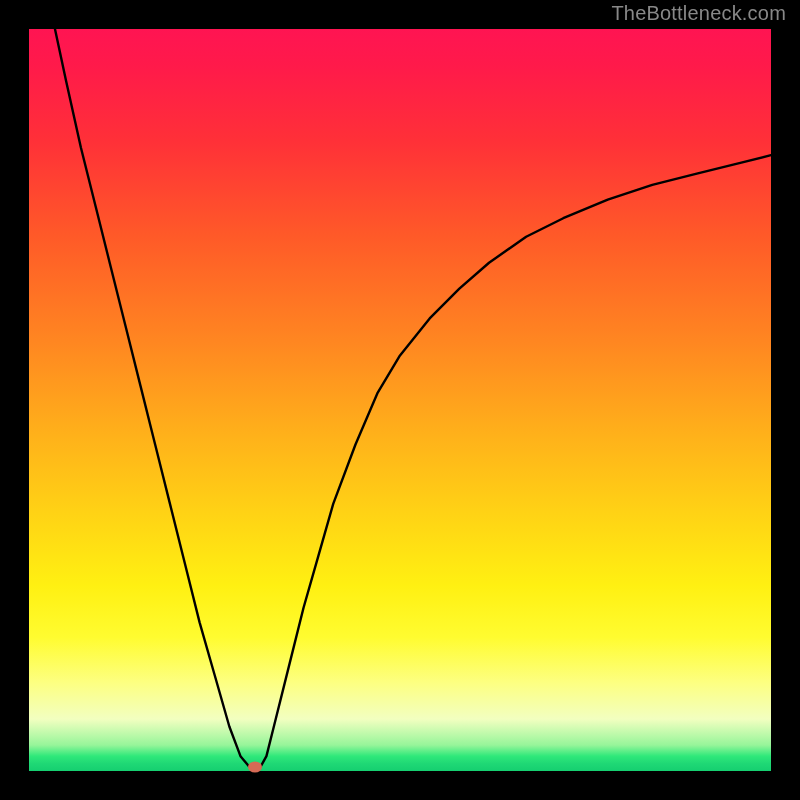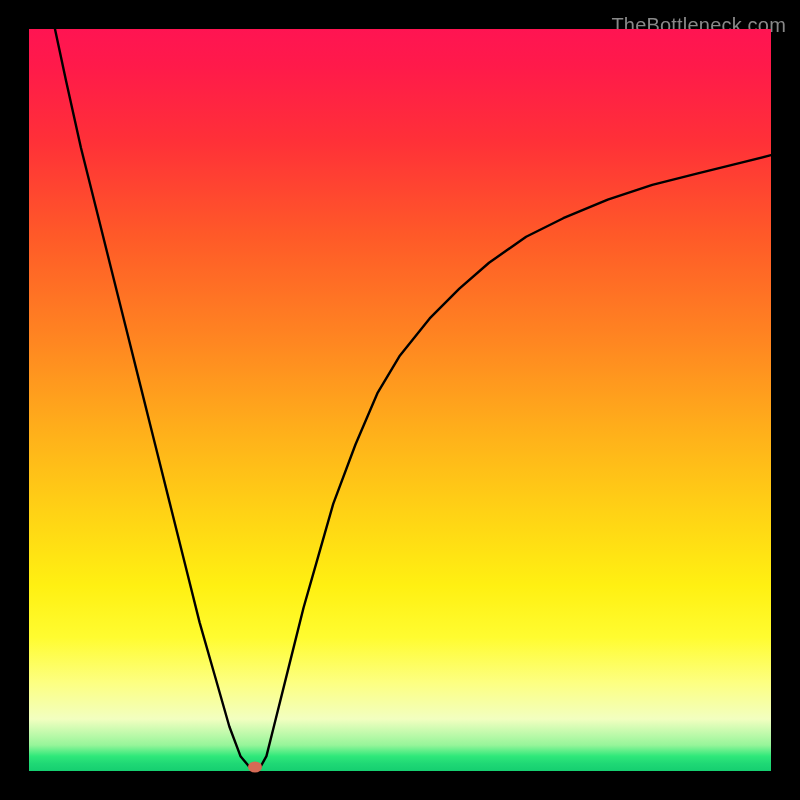--- a/index.html
+++ b/index.html
@@ -12,21 +12,21 @@
     font-family: Arial, Helvetica, sans-serif;
   }
   .outer {
     position: relative;
     width: 800px;
     height: 800px;
     background: #000;
   }
   .attribution {
     position: absolute;
-    top: 14px;
+    top: 2px;
     right: 14px;
     color: #888;
     font-size: 20px;
     font-weight: 400;
     letter-spacing: 0.2px;
   }
   .plot-area {
     position: absolute;
     left: 29px;
     top: 29px;

